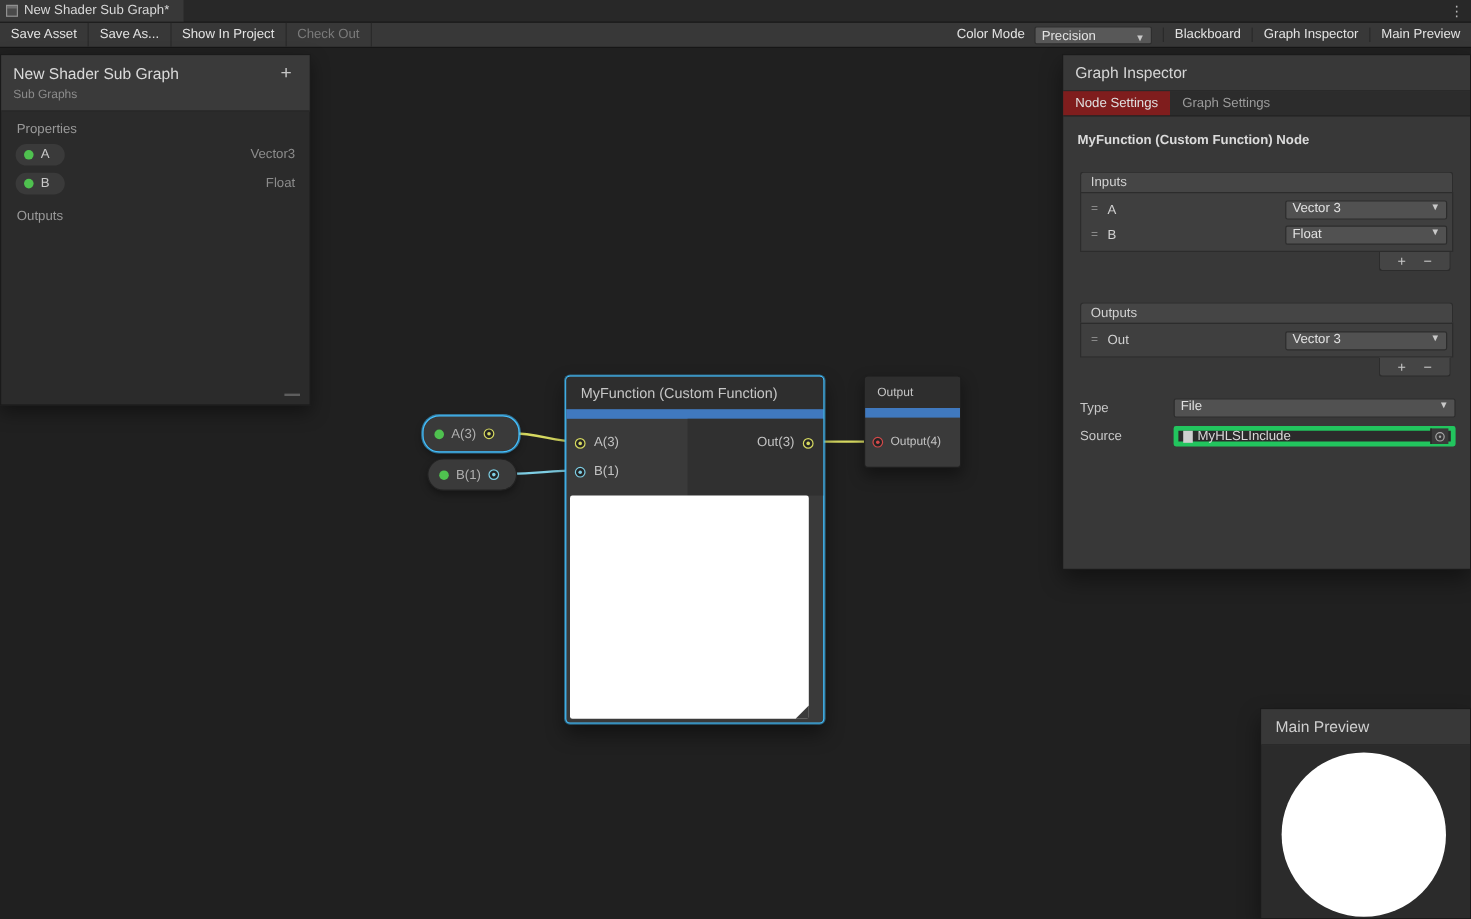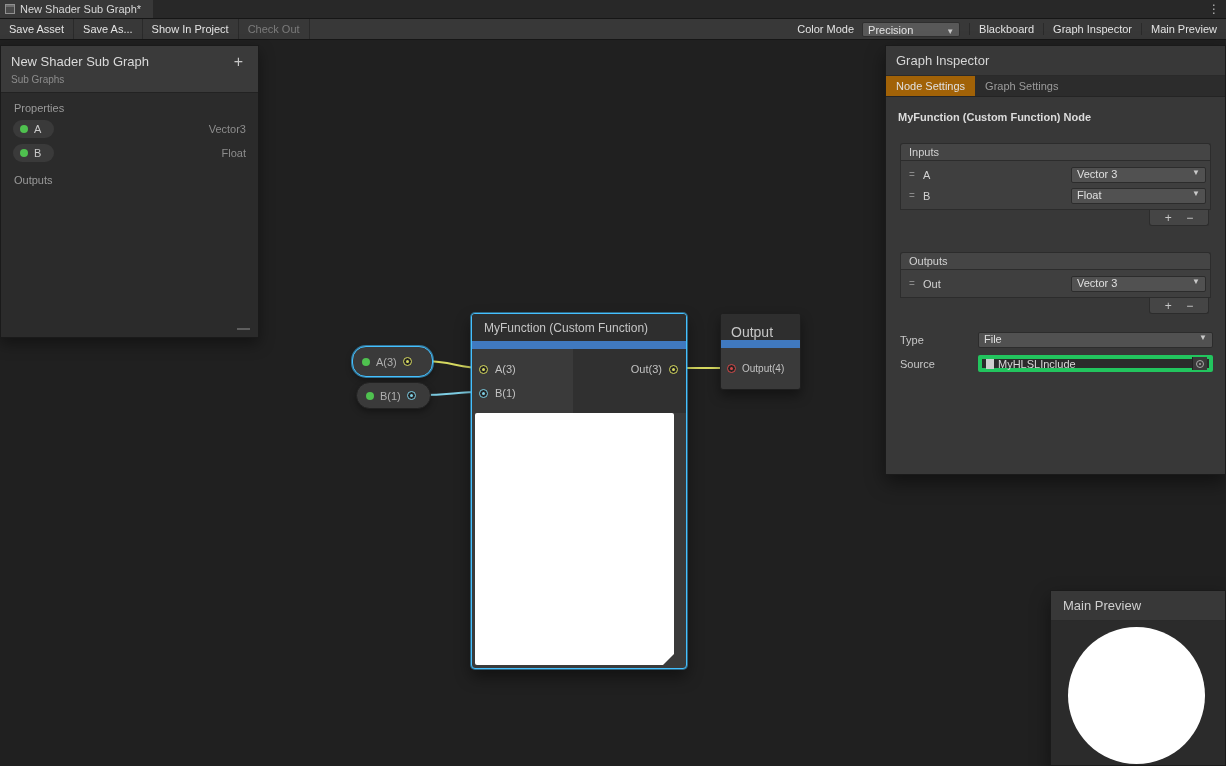--- a/index.html
+++ b/index.html
@@ -39,42 +39,42 @@
   .pnode{position:absolute;display:flex;align-items:center;gap:6px;background:#3A3A3A;
          border:1px solid #222;border-radius:14px;padding:0 6px 0 9px;font-size:11px;color:#AFAFAF;
          box-shadow:0 3px 6px rgba(0,0,0,.35)}
   .pnode.selected{box-shadow:0 0 0 1px rgba(68,192,255,.55),0 3px 6px rgba(0,0,0,.35)}
   .dot{width:8px;height:8px;border-radius:50%;flex:0 0 auto}
   .port{width:9px;height:9px;border-radius:50%;border:1px solid #999;background:#242424;
         position:relative;flex:0 0 auto}
   .port i{position:absolute;left:2px;top:2px;width:3px;height:3px;border-radius:50%;display:block}
 
   
-  .fnode{position:absolute;left:471px;top:313px;width:216px;height:356px;background:#3A3A3A;
+  .fnode{position:absolute;left:471px;top:313px;width:216px;height:290px;background:#3A3A3A;
          border-radius:4px;border:1px solid #44C0FF;
          box-shadow:0 0 0 1px rgba(68,192,255,.45),0 8px 16px rgba(0,0,0,.45)}
   .fnode-header{height:27px;background:#2E2E2E;border-radius:3px 3px 0 0;display:flex;
                 align-items:center;padding-left:12px;font-size:12px;color:#C6C6C6}
   .accent{height:8px}
   .ports{display:flex;height:64px}
   .ports-in{width:101px;padding-top:8px}
   .ports-out{flex:1;background:#303030;padding-top:8px}
   .port-row{height:24px;display:flex;align-items:center;gap:7px;padding-left:7px;
             font-size:11px;color:#C2C2C2}
   .port-row.out{justify-content:flex-end;padding-right:8px;padding-left:0}
   .node-preview{position:absolute;left:3px;top:99px;right:12px;bottom:3px;background:#FFF;
                 border-radius:2px}
   .preview-grip{position:absolute;right:0;bottom:0;width:0;height:0;
                 border-left:11px solid transparent;border-bottom:11px solid #3A3A3A}
 
   
   .onode{position:absolute;left:720px;top:313px;width:81px;height:77px;background:#3A3A3A;
          border:1px solid #1E1E1E;border-radius:3px;box-shadow:0 6px 12px rgba(0,0,0,.4)}
   .onode-header{height:26px;background:#2E2E2E;border-radius:2px 2px 0 0;display:flex;
-                align-items:flex-end;padding-left:10px;font-size:14px;color:#C6C6C6}
+                align-items:center;padding-left:10px;font-size:10px;color:#C6C6C6}
   .onode-body{height:41px;display:flex;align-items:center;gap:6px;padding-left:6px;
               font-size:10px;color:#C2C2C2}
 
   
   .blackboard{position:absolute;left:0;top:45px;width:259px;height:293px;background:#2B2B2B;
               border:1px solid #1A1A1A;box-shadow:0 6px 14px rgba(0,0,0,.4)}
   .bb-header{background:#3A3A3A;padding:8px 10px 7px;border-bottom:1px solid #222}
   .bb-title-row{display:flex;align-items:center;justify-content:space-between}
   .bb-title{font-size:13px;color:#DADADA}
   .bb-add{font-size:16px;color:#C6C6C6;line-height:14px;padding:0 5px}
@@ -86,21 +86,21 @@
   .bb-type{font-size:11px;color:#8C8C8C}
   .bb-grip{position:absolute;right:8px;bottom:7px;width:13px;height:2px;background:#5E5E5E}
 
   
   .inspector{position:absolute;left:885px;top:45px;width:341px;height:430px;background:#383838;
              border:1px solid #1A1A1A;box-shadow:0 8px 18px rgba(0,0,0,.45)}
   .insp-title{height:30px;display:flex;align-items:center;padding:0 10px;font-size:13px;
               color:#D6D6D6;border-bottom:1px solid #2A2A2A}
   .insp-tabs{height:21px;background:#2C2C2C;display:flex;border-bottom:1px solid #242424}
   .insp-tab{padding:0 10px;line-height:21px;font-size:11px;color:#9C9C9C}
-  .insp-tab.active{background:#a16207;color:#E0E0E0}
+  .insp-tab.active{background:#7f1d1d;color:#E0E0E0}
   .insp-content{padding:12px 12px 0}
   .insp-node-heading{font-size:11px;font-weight:bold;color:#DCDCDC;margin:2px 0 20px}
   .ulist{margin:0 2px}
   .ulist-header{background:#454545;border:1px solid #2C2C2C;border-bottom:none;
                 border-radius:3px 3px 0 0;padding:2px 8px;font-size:11px;color:#D2D2D2}
   .ulist-body{background:#3F3F3F;border:1px solid #2C2C2C;padding:3px 4px}
   .ulist-row{display:flex;align-items:center;height:21px;gap:4px}
   .drag{width:14px;text-align:center;color:#8A8A8A;font-size:10px}
   .ulist-name{flex:1;font-size:11px;color:#D2D2D2}
   .dd{width:135px;height:16px;background:#515151;border:1px solid #2C2C2C;border-radius:2px;

